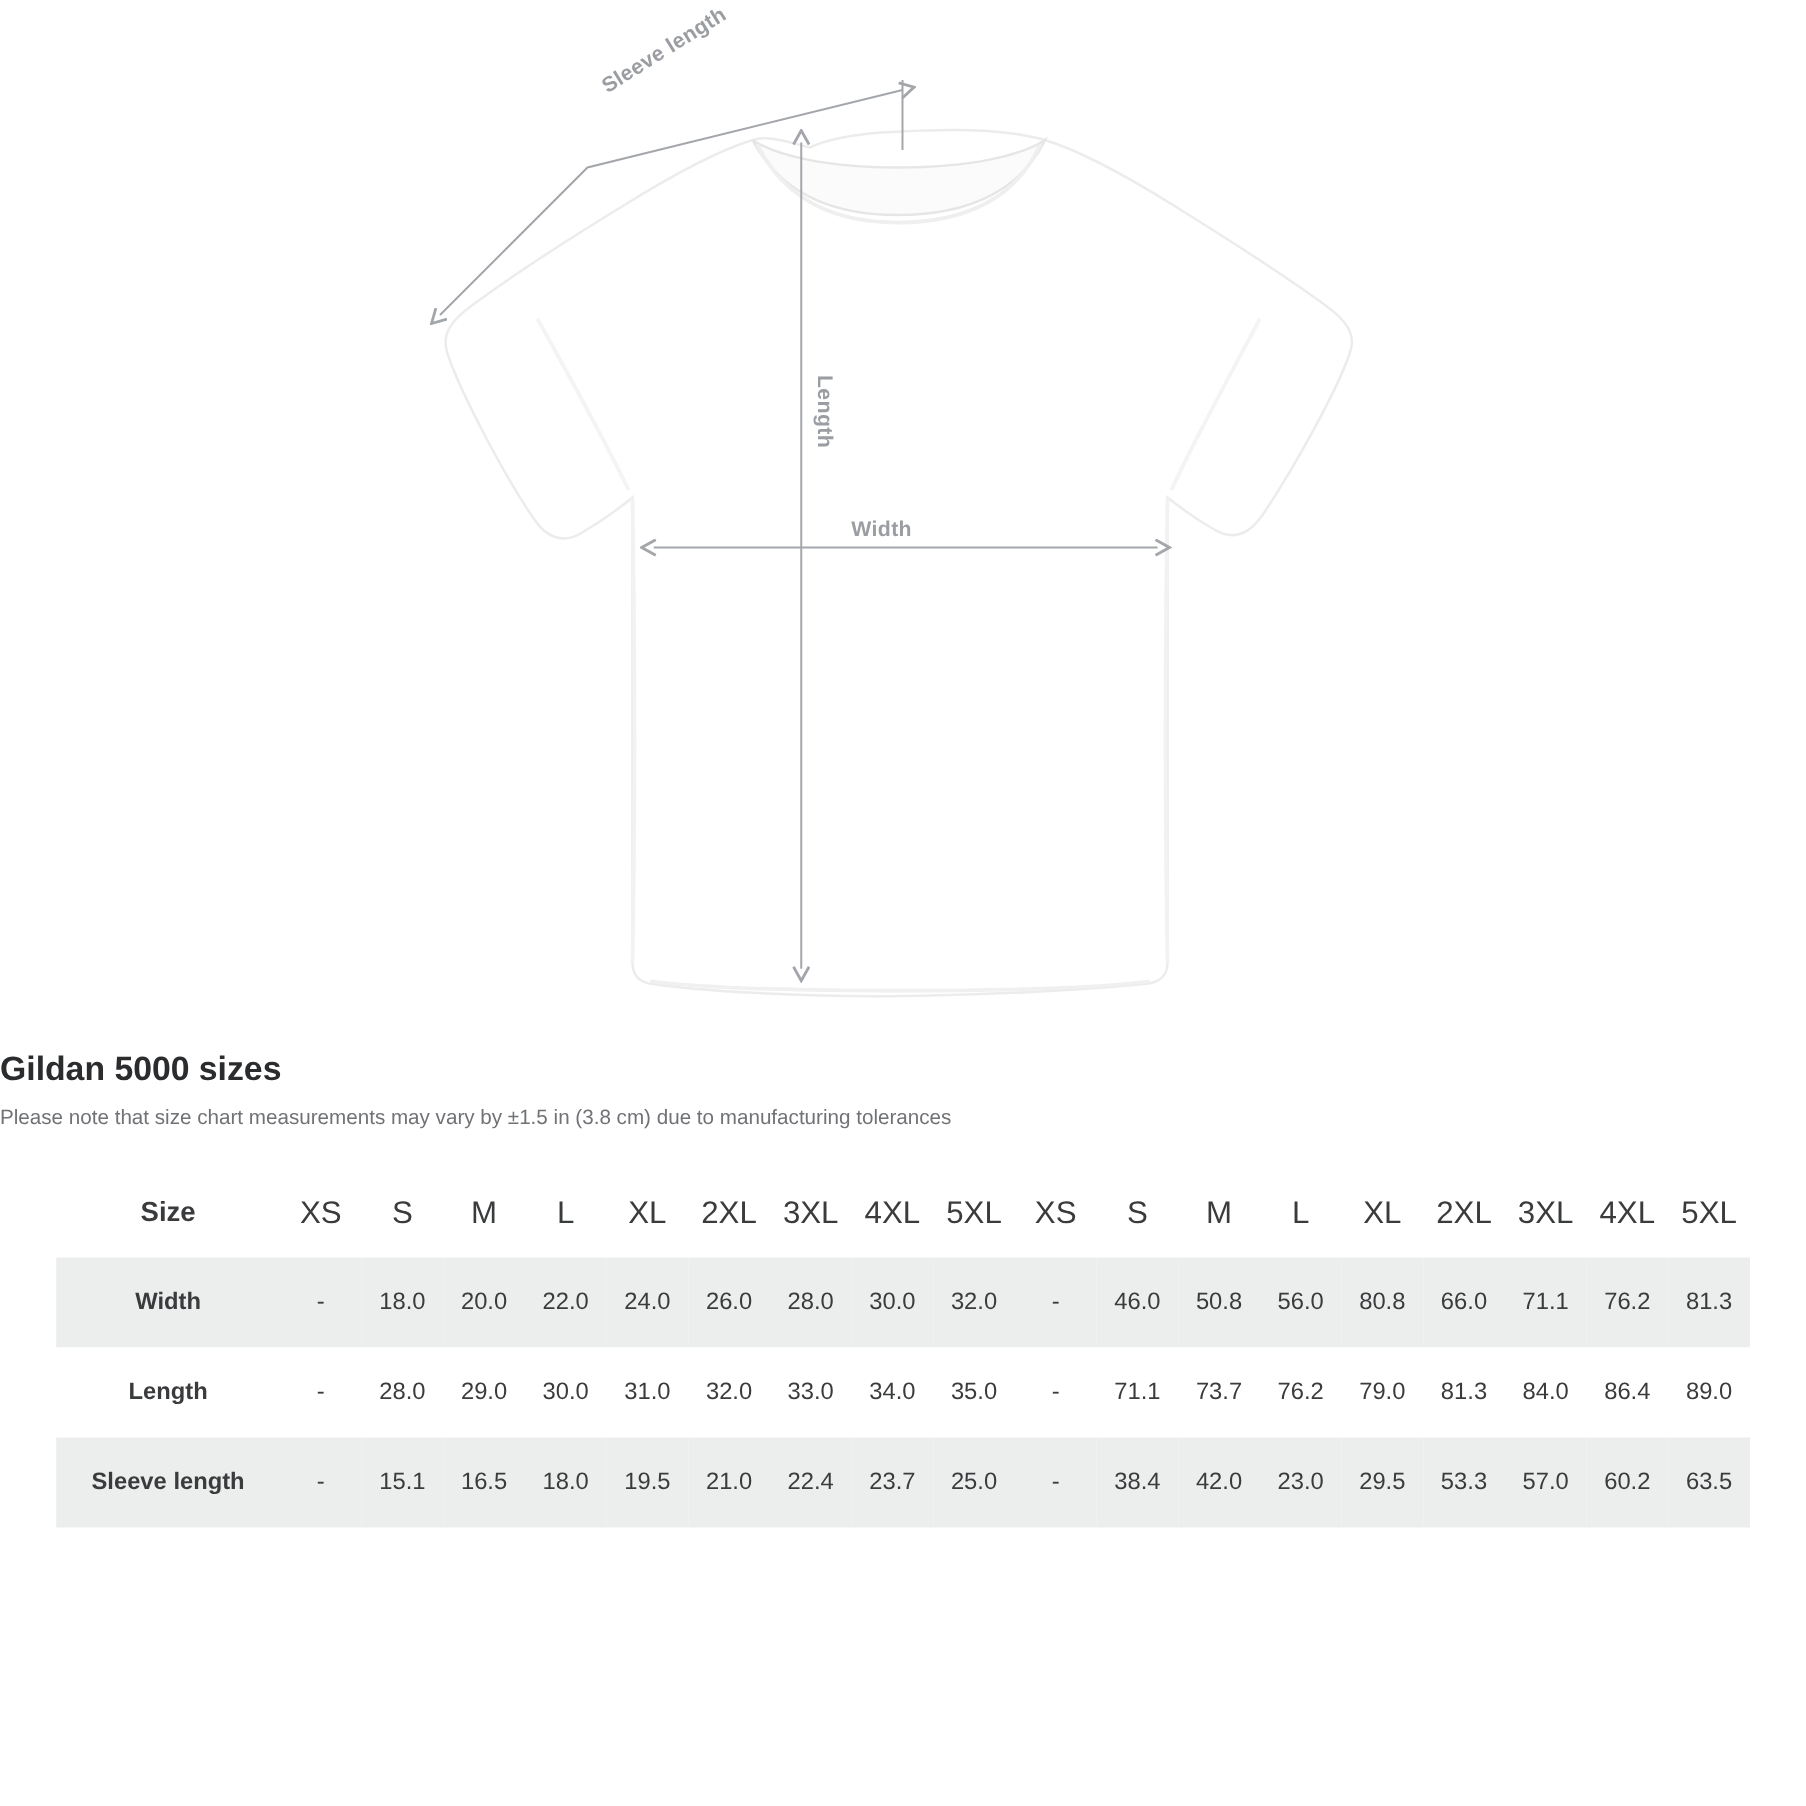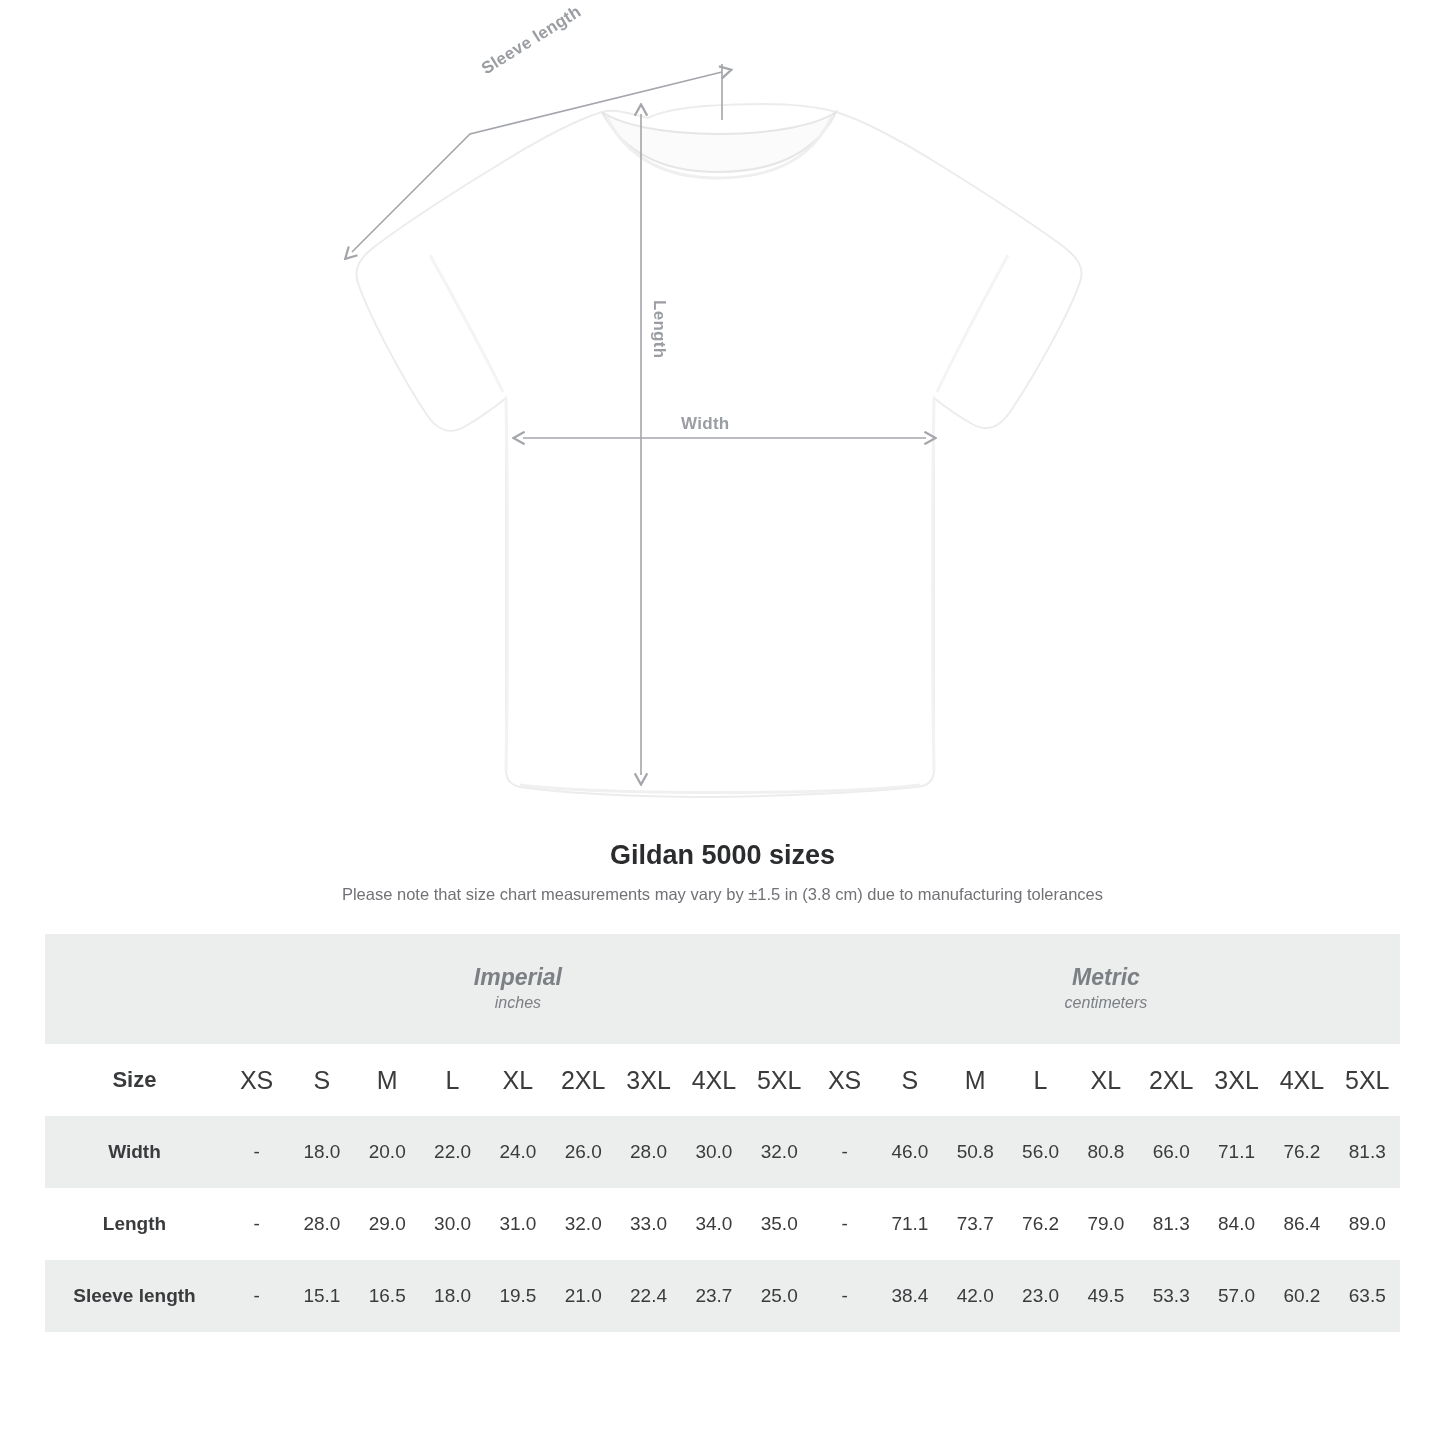--- a/index.html
+++ b/index.html
@@ -46,21 +46,21 @@
     writing-mode: vertical-rl;
     text-orientation: mixed;
   }
   .dim-label.width {
     left: 681px;
     top: 414px;
   }
 
   
   .title-block {
-    text-align: center;
+    text-align: left;
     margin-top: 10px;
   }
   .chart-title {
     font-size: 27px;
     font-weight: bold;
     color: #2b2c2e;
     margin: 0 0 14px 0;
   }
   .chart-note {
     font-size: 16.5px;
@@ -223,31 +223,20 @@
         <col class="col-val">
         <col class="col-val">
         <col class="col-val">
         <col class="col-val">
       <col class="col-val">
         <col class="col-val">
         <col class="col-val">
         <col class="col-val">
     </colgroup>
     <tbody>
-      <tr class="unit-header-row">
-        <td></td>
-        <td colspan="9">
-          <div class="unit-name">Imperial</div>
-          <div class="unit-sub">inches</div>
-        </td>
-        <td colspan="9">
-          <div class="unit-name">Metric</div>
-          <div class="unit-sub">centimeters</div>
-        </td>
-      </tr>
 
       <tr class="size-row">
         <td class="rowhead">Size</td>
         <td>XS</td>
         <td>S</td>
         <td>M</td>
         <td>L</td>
         <td>XL</td>
         <td>2XL</td>
         <td>3XL</td>
@@ -316,21 +305,21 @@
         <td>18.0</td>
         <td>19.5</td>
         <td>21.0</td>
         <td>22.4</td>
         <td>23.7</td>
         <td>25.0</td>
         <td>-</td>
         <td>38.4</td>
         <td>42.0</td>
         <td>23.0</td>
-        <td>49.5</td>
+        <td>29.5</td>
         <td>53.3</td>
         <td>57.0</td>
         <td>60.2</td>
         <td>63.5</td>
       </tr>
     </tbody>
   </table>
 </div>
 
 </body></html>

